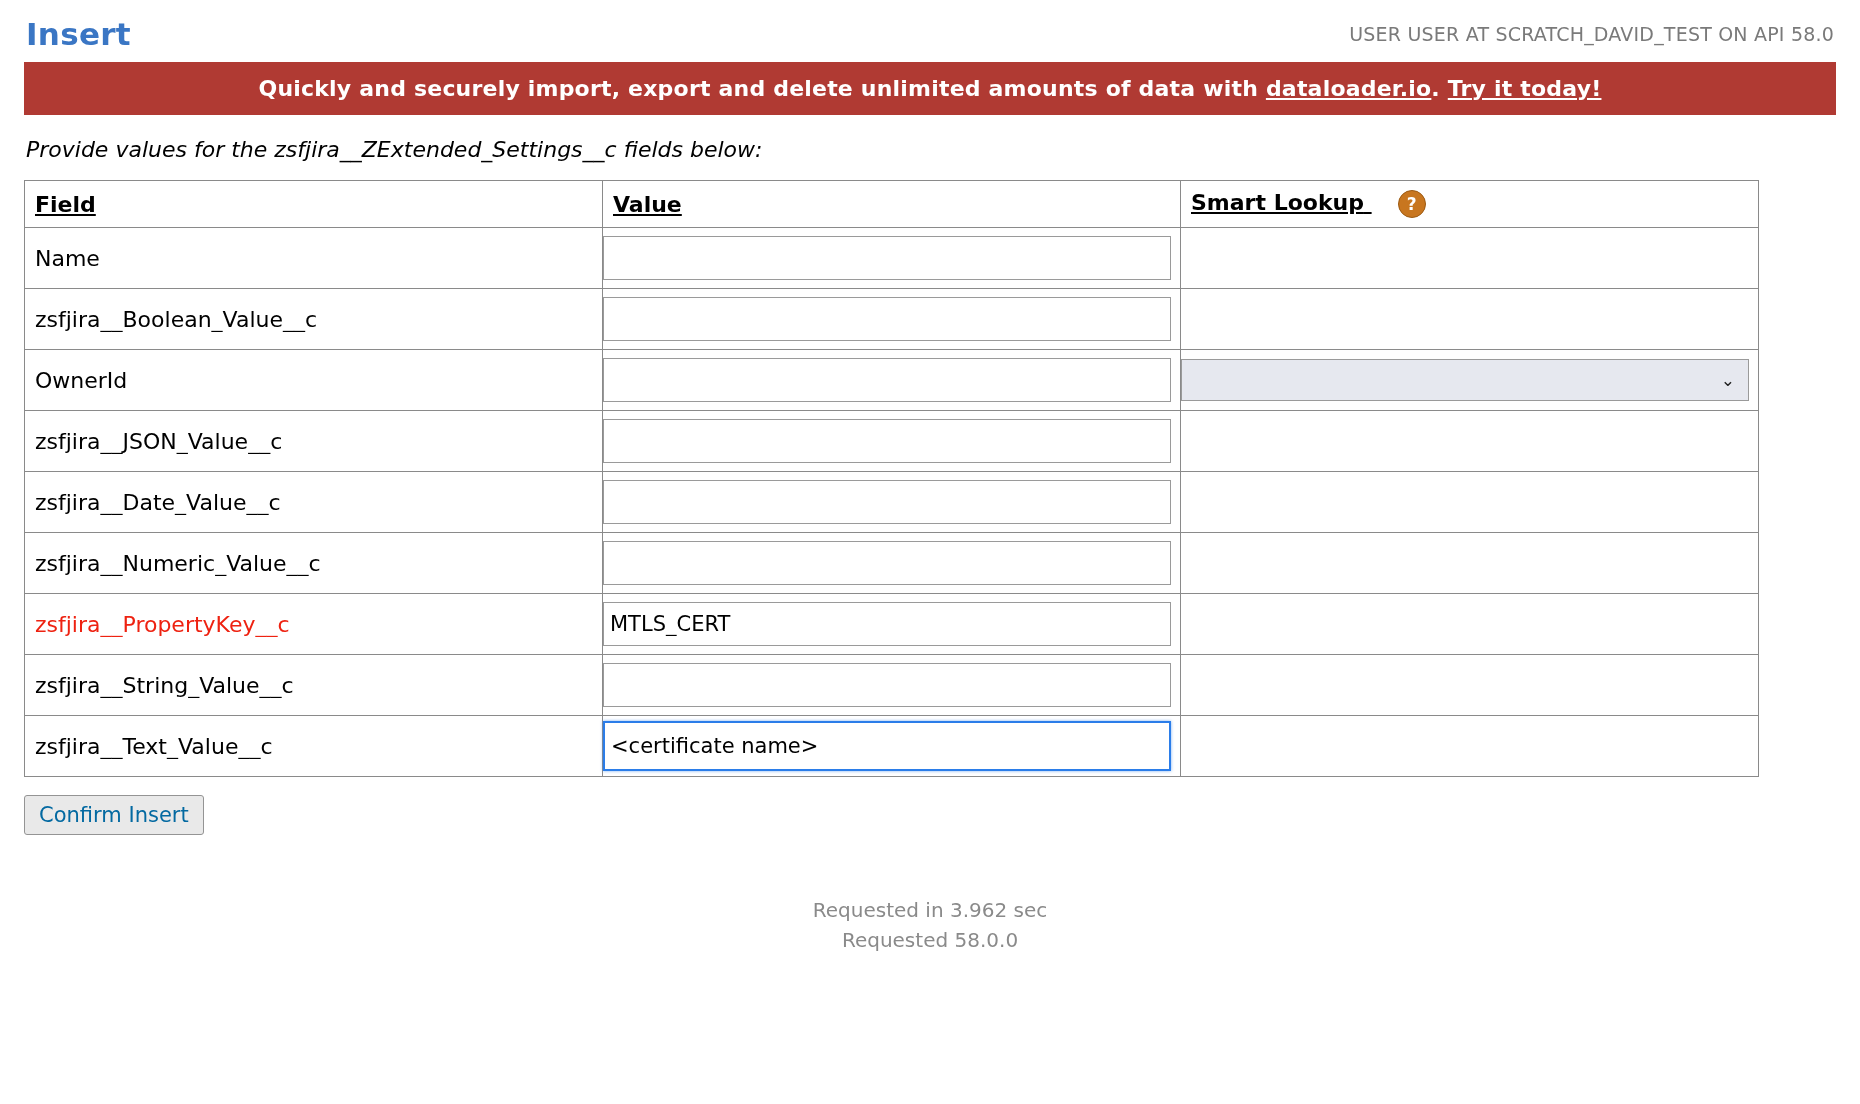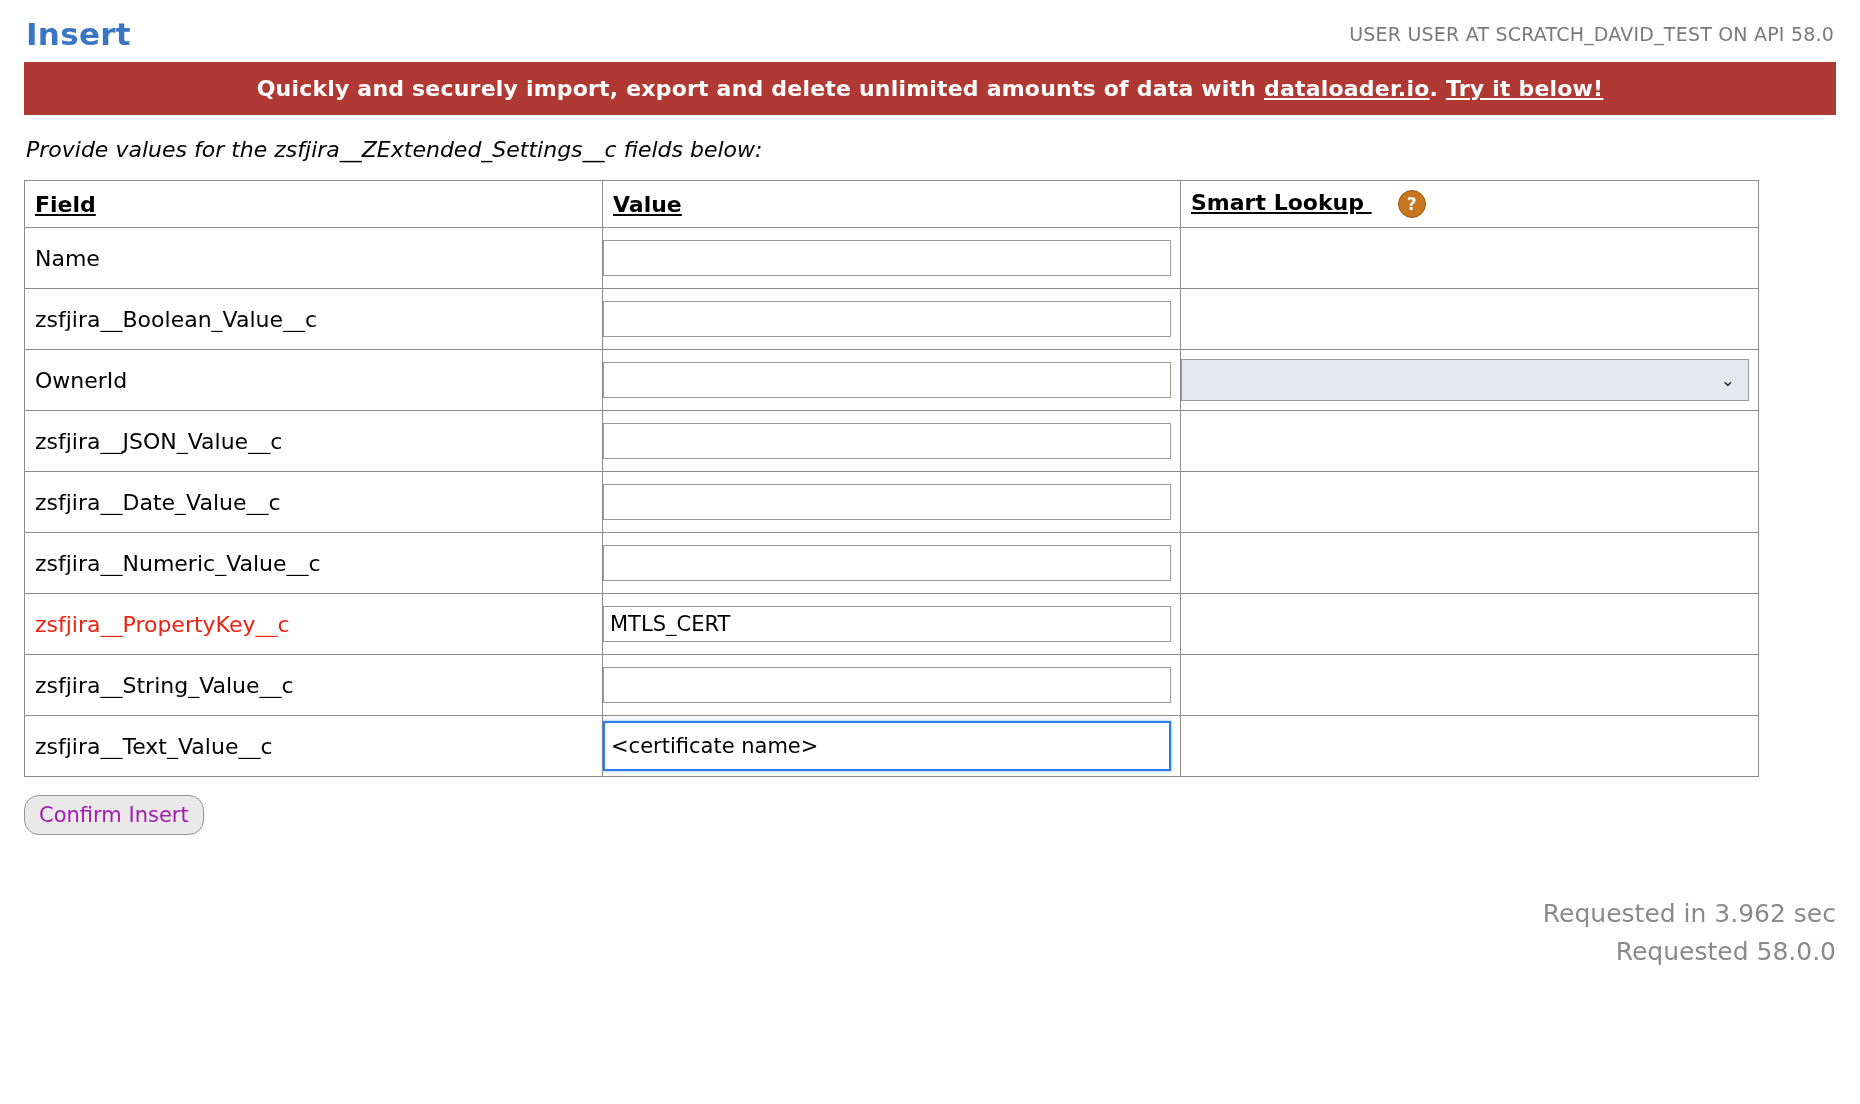--- a/index.html
+++ b/index.html
@@ -92,21 +92,21 @@
   }
   .field-required {
     color: #ee2211;
   }
   .value-cell {
     padding: 0 4px;
   }
   input.value-input {
     box-sizing: border-box;
     width: 568px;
-    height: 36px;
+    height: 44px;
     font-family: "DejaVu Sans", "Liberation Sans", sans-serif;
     font-size: 21px;
     padding: 2px 6px;
     border: 1px solid #9a9a9a;
     background: #ffffff;
     color: #000000;
     outline: none;
   }
   input.value-input.focused {
     border: 2px solid #2b7de9;
@@ -161,45 +161,45 @@
   
   .actions {
     margin-top: 18px;
   }
   button.confirm {
     font-family: "DejaVu Sans", "Liberation Sans", sans-serif;
     font-size: 21px;
     padding: 7px 14px;
     background: #e9e9e9;
     border: 1px solid #949494;
-    border-radius: 15px;
-    color: #a21caf;
+    border-radius: 3px;
+    color: #0369a1;
     cursor: pointer;
   }
   
   .footer {
     margin-top: 60px;
-    text-align: right;
+    text-align: center;
     color: #8a8a8a;
-    font-size: 25px;
+    font-size: 20px;
     line-height: 1.5;
   }
 </style>
 </head>
 <body>
 
 <div class="page">
 
   <div class="header-row">
     <div class="page-title">Insert</div>
     <div class="session-info">USER USER AT SCRATCH_DAVID_TEST ON API 58.0</div>
   </div>
 
   <div class="promo-banner">
-    <span>Quickly and securely import, export and delete unlimited amounts of data with </span><a href="#">dataloader.io</a><span>. </span><a href="#">Try it below!</a>
+    <span>Quickly and securely import, export and delete unlimited amounts of data with </span><a href="#">dataloader.io</a><span>. </span><a href="#">Try it today!</a>
   </div>
 
   <div class="instruction">Provide values for the zsfjira__ZExtended_Settings__c fields below:</div>
 
   <table class="fields">
     <colgroup>
       <col class="col-field">
       <col class="col-value">
       <col class="col-lookup">
     </colgroup>

